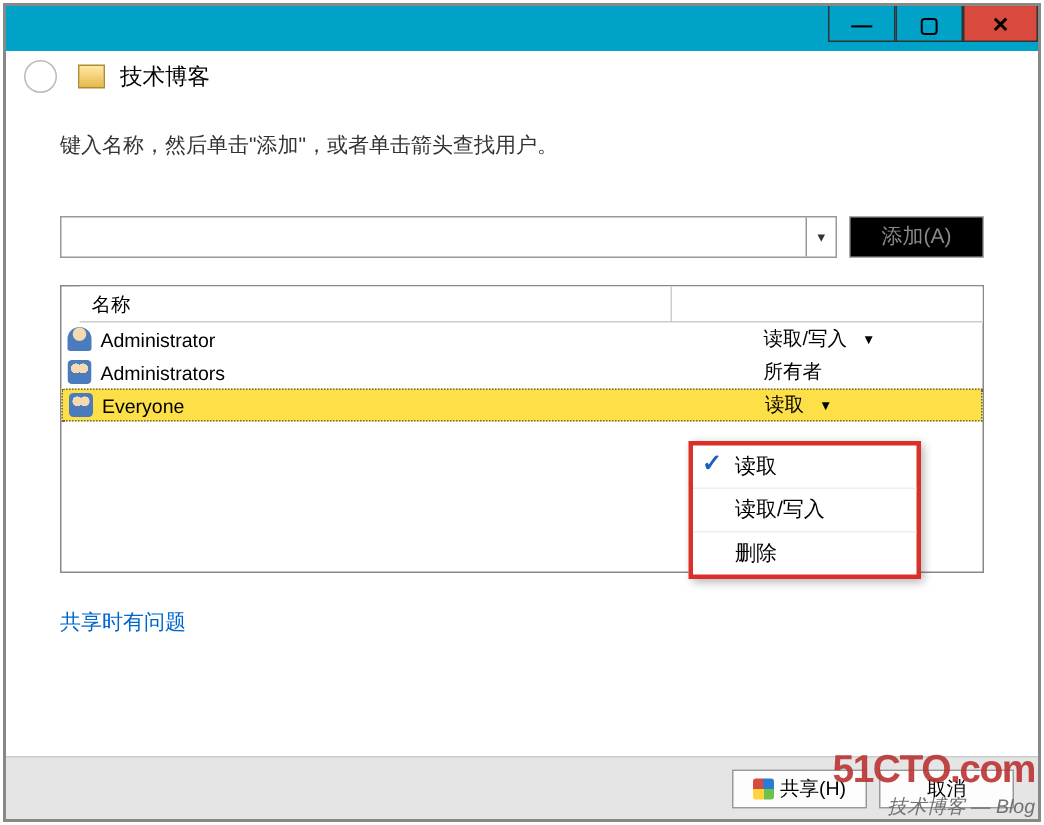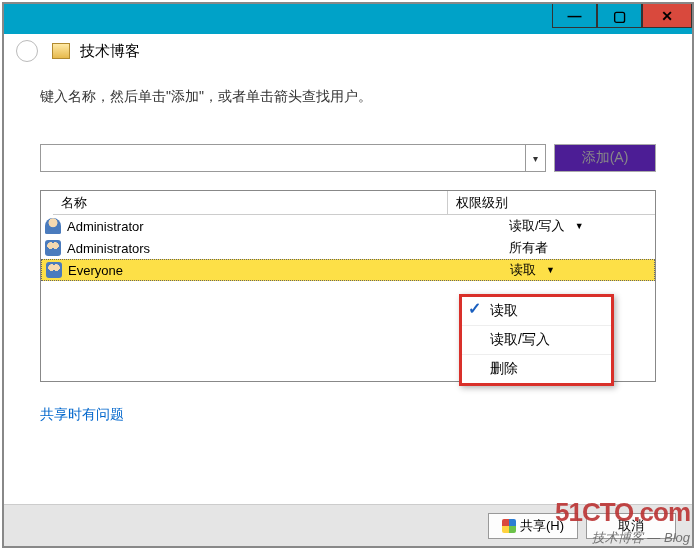--- a/index.html
+++ b/index.html
@@ -12,21 +12,21 @@
   .winbtn.close { background: #d9493d; color: #000; width: 50px; }
   .header { display: flex; align-items: center; padding: 6px 12px; font-size: 15px; }
   .back-circle { width: 22px; height: 22px; border: 1.5px solid #bbb; border-radius: 50%; margin-right: 14px; }
   .folder-icon { width: 18px; height: 16px; background: linear-gradient(#ffe9a5,#e6b94c); border: 1px solid #b28a2f; margin-right: 10px; }
   .content { padding: 20px 36px 0 36px; }
   .heading { color: #0b5a2a; font-size: 17px; margin-bottom: 26px; }
   .instruction { font-size: 14px; color: #333; margin-bottom: 38px; }
   .input-row { display: flex; gap: 8px; margin-bottom: 18px; }
   .combo { flex: 1; height: 28px; border: 1px solid #999; position: relative; background: #fff; }
   .combo .arrow { position: absolute; right: 0; top: 0; width: 20px; height: 26px; border-left: 1px solid #999; display: flex; align-items: center; justify-content: center; font-size: 10px; color: #333; }
-  .add-btn { width: 102px; height: 28px; border: 1px solid #aaa; background: #4c1d95; color: #888; font-size: 14px; display: flex; align-items: center; justify-content: center; }
+  .add-btn { width: 90px; height: 28px; border: 1px solid #aaa; background: #000000; color: #888; font-size: 14px; display: flex; align-items: center; justify-content: center; }
   .grid { border: 1px solid #888; height: 192px; position: relative; }
   .grid-header { display: flex; background: #fff; border-bottom: 1px solid #ccc; height: 24px; font-size: 13px; margin-left: 12px; }
   .col-name { width: 395px; padding: 3px 8px; border-right: 1px solid #ccc; }
   .col-perm { flex: 1; padding: 3px 8px; }
   .grid-row { display: flex; height: 22px; align-items: center; font-size: 13px; padding-left: 4px; }
   .grid-row.selected { background: #fde047; border: 1px dotted #666; }
   .usr-icon { width: 16px; height: 16px; margin-right: 6px; display: inline-block; }
   .usr-icon.single { background: radial-gradient(circle at 50% 30%, #f5d9b0 30%, #4a7bbd 35%); border-radius: 50% 50% 10% 10%; }
   .usr-icon.group { background: radial-gradient(circle at 35% 35%, #f5d9b0 22%, transparent 23%), radial-gradient(circle at 65% 35%, #f5d9b0 22%, transparent 23%), #4a7bbd; border-radius: 3px; }
   .row-name { width: 464px; display: flex; align-items: center; }
@@ -68,21 +68,20 @@
     <div class="input-row">
       <div class="combo">
         <div class="arrow">▾</div>
       </div>
       <div class="add-btn">添加(A)</div>
     </div>
 
     <div class="grid">
       <div class="grid-header">
         <div class="col-name">名称</div>
-        <div class="col-perm">权限级别</div>
       </div>
       <div id="grid-body">
           <div class="grid-row">
             <div class="row-name">
               <span class="usr-icon single"></span>
               <span>Administrator</span>
             </div>
             <div class="row-perm">
               <span>读取/写入</span>
               <span class="perm-arrow">▼</span>

